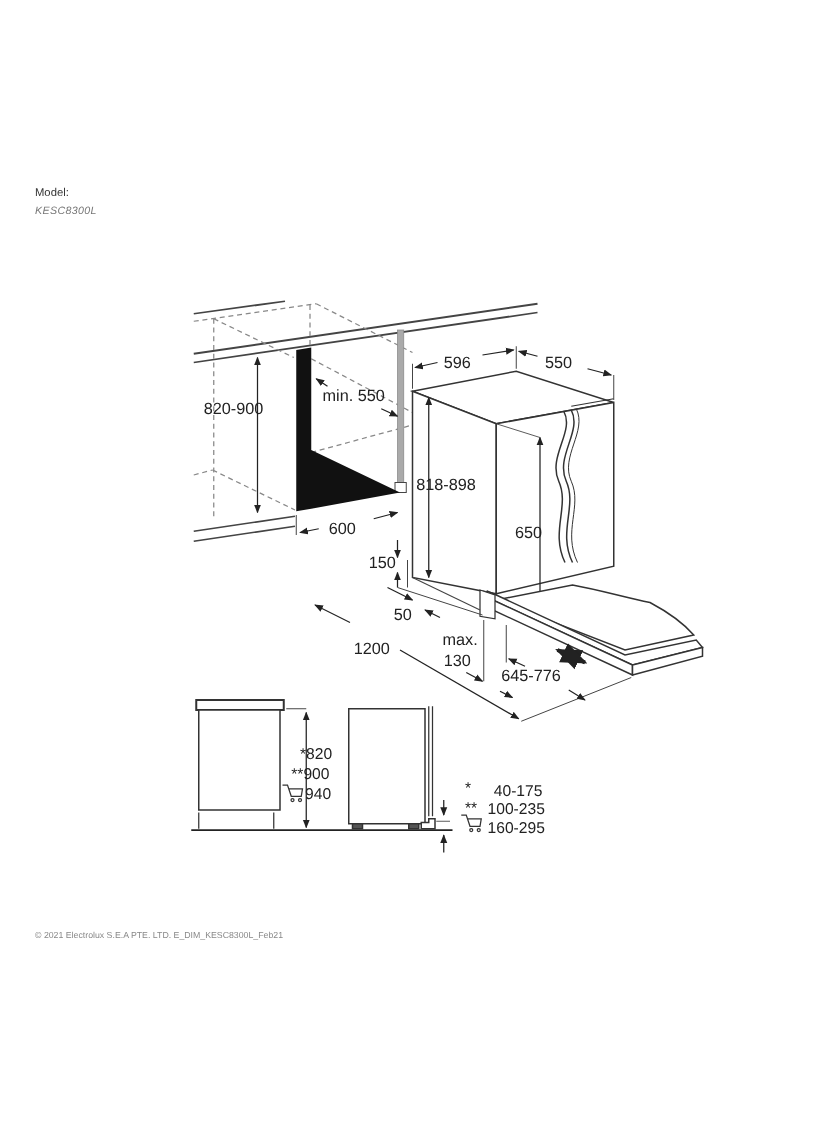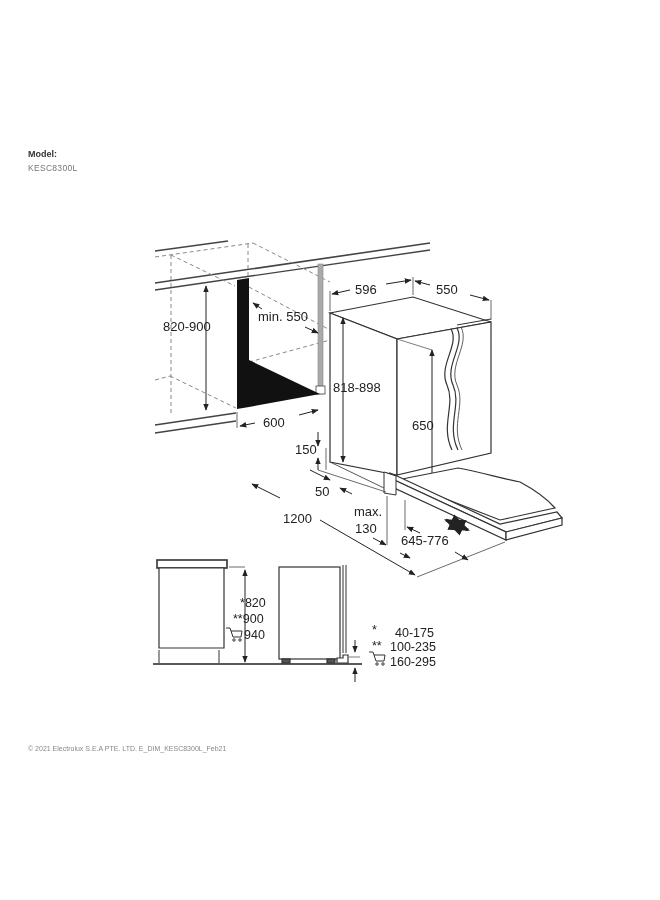--- a/index.html
+++ b/index.html
@@ -1,18 +1,18 @@
 <!DOCTYPE html>
 <html><head>
 <meta charset="utf-8">
 <style>
   html, body { margin: 0; padding: 0; background: #ffffff; }
   body { width: 660px; height: 900px; position: relative; overflow: hidden; font-family: "Liberation Sans", sans-serif; }
-  .model-label { position: absolute; left: 28px; top: 149px; font-size: 9px; font-weight: bold; color: #333; }
-  .model-value { position: absolute; left: 28px; top: 163px; font-size: 8.5px; color: #777; letter-spacing: 0.3px; }
+  .model-label { position: absolute; left: 28px; top: 149px; font-size: 9px; font-weight: normal; color: #333; }
+  .model-value { position: absolute; left: 28px; top: 163px; font-size: 8.5px; color: #777; letter-spacing: 0.3px; font-style: italic; }
   .footer { position: absolute; left: 28px; top: 745px; font-size: 7px; color: #888; }
   svg { position: absolute; left: 0; top: 0; }
   .dim { font-family: "Liberation Sans", sans-serif; font-size: 13px; fill: #222; }
   .dimsm { font-family: "Liberation Sans", sans-serif; font-size: 12.5px; fill: #222; }
 </style>
 </head>
 <body>
 
 <div class="model-label">Model:</div>
 <div class="model-value">KESC8300L</div>

